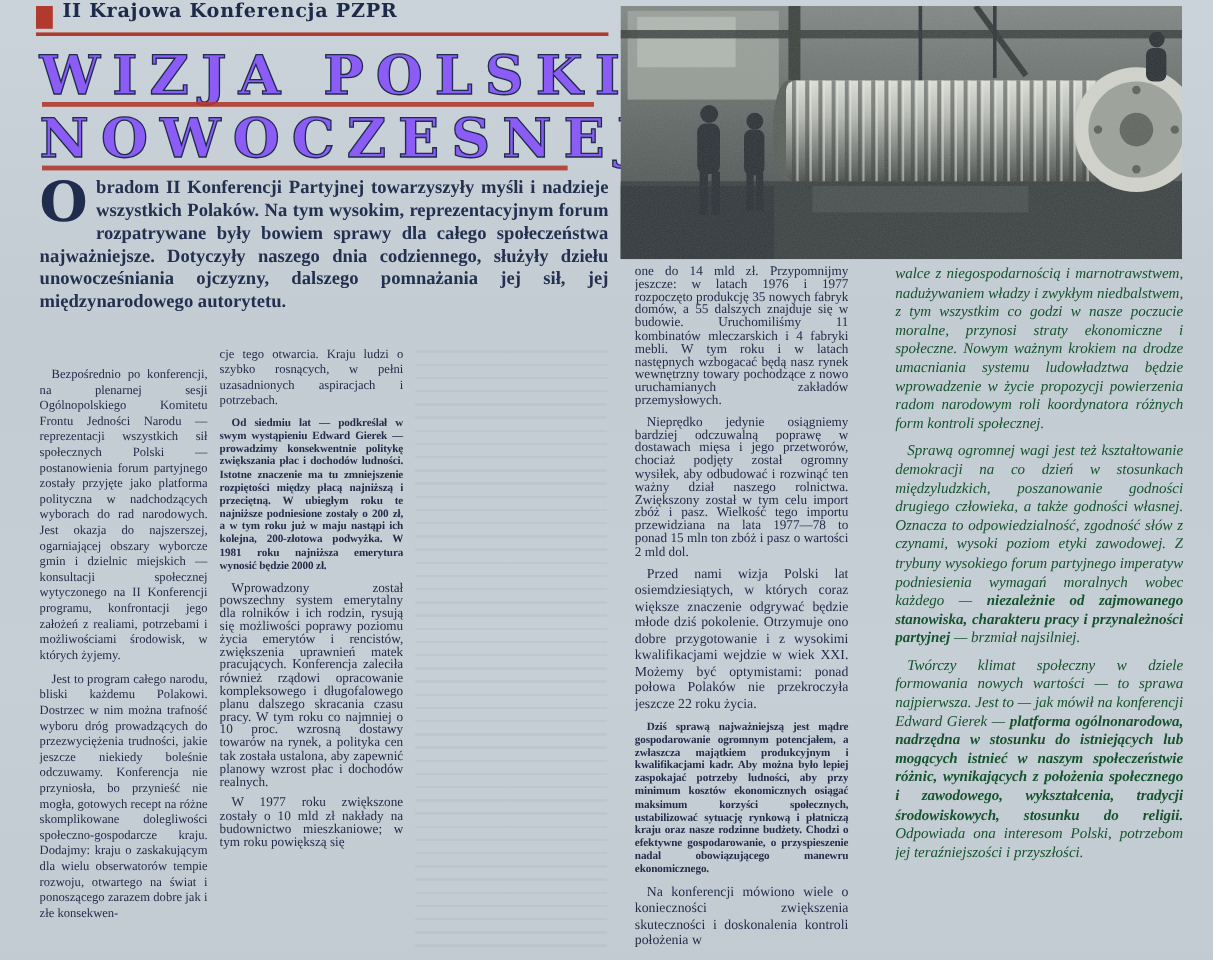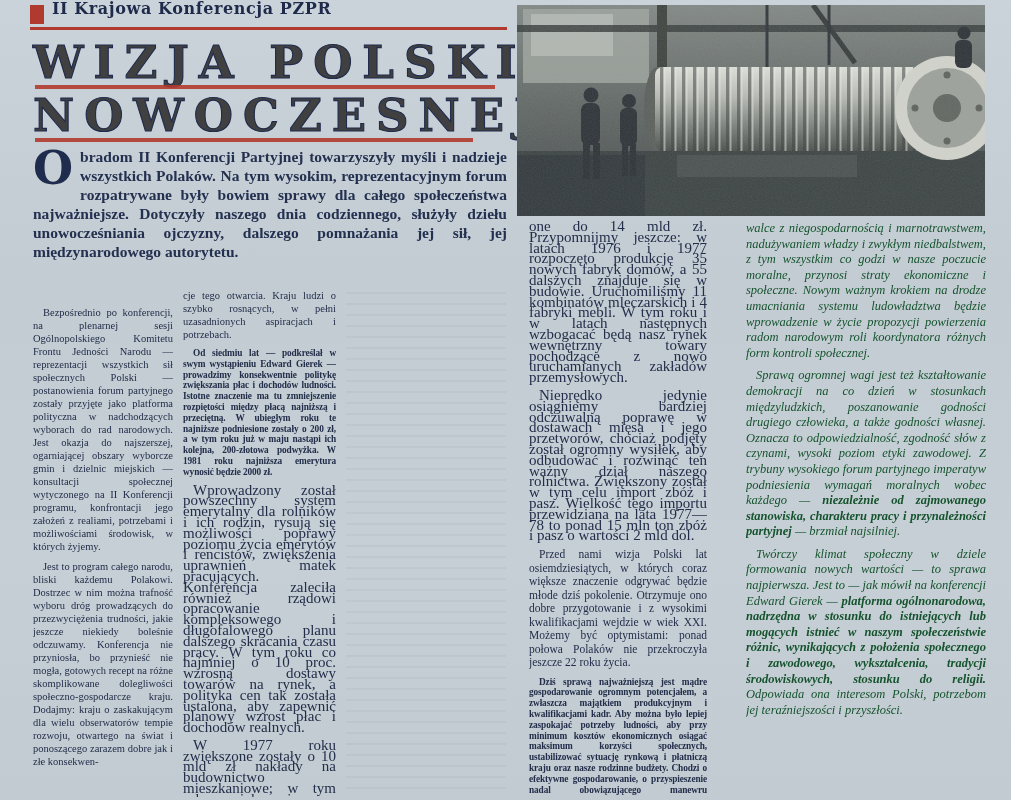--- a/index.html
+++ b/index.html
@@ -8,21 +8,21 @@
     background:linear-gradient(180deg,#cad3d9 0%,#c3ccd2 35%,#c6cfd5 70%,#c2cbd1 100%);
     font-family:"Liberation Serif",serif;color:#222d4a;
   }
   .abs{position:absolute;}
   
   #kicker-bullet{left:30px;top:5px;width:14px;height:19px;background:#b13a2e;}
   #kicker-title{left:52px;top:-1px;font-family:"DejaVu Serif",serif;font-weight:bold;
     font-size:16px;letter-spacing:0.6px;color:#1e2a4a;white-space:nowrap;}
   #kicker-rule{left:30px;top:27px;width:477px;height:3px;background:#b13a2e;}
   
-  .headline{left:33px;font-family:"DejaVu Serif",serif;font-weight:bold;color:#404040;
+  .headline{left:33px;font-family:"DejaVu Serif",serif;font-weight:bold;color:#8b5cf6;
     -webkit-text-stroke:1.1px #202c4e;font-size:45px;letter-spacing:10px;white-space:nowrap;}
   #headline-1{top:36px;}
   #headline-2{top:89px;}
   .hl-rule{height:4px;background:#b13a2e;opacity:.9;}
   #hl-rule-1{left:35px;top:85px;width:460px;}
   #hl-rule-2{left:35px;top:138px;width:438px;}
   
   #lead{left:33px;top:147px;width:474px;font-size:15.5px;line-height:19px;font-weight:bold;
     text-align:justify;color:#233050;margin:0;}
   #lead .dropcap{float:left;font-family:"DejaVu Serif",serif;font-size:46px;line-height:38px;
@@ -32,21 +32,21 @@
   
   .col{overflow:hidden;text-align:justify;}
   #col1{left:33px;top:306px;width:140px;height:506px;}
   #col2{left:183px;top:289px;width:153px;height:508px;}
   #col4{left:529px;top:221px;width:178px;height:575px;}
   #col5{left:746px;top:221px;width:240px;height:575px;}
   #bleed{left:346px;top:292px;width:160px;height:498px;
     background:repeating-linear-gradient(180deg,rgba(75,88,110,0.06) 0 2px,rgba(0,0,0,0) 2px 11px);}
   .col p{margin:0 0 7px;}
   .t-reg{font-size:10.5px;line-height:13px;}
-  .t-sm{font-size:15px;line-height:10.8px;}
+  .t-sm{font-size:11px;line-height:10.8px;}
   .t-smb{font-size:9.3px;line-height:10.8px;font-weight:bold;letter-spacing:-0.1px;}
   .t-md{font-size:11.5px;line-height:13.5px;}
   .t-it{font-style:italic;font-size:12.5px;line-height:15.6px;color:#14532d;}
   .t-it b{font-weight:bold;}
   .indent{text-indent:10px;}
 </style>
 </head>
 <body>
 
 <div class="abs" id="kicker-bullet"></div>

